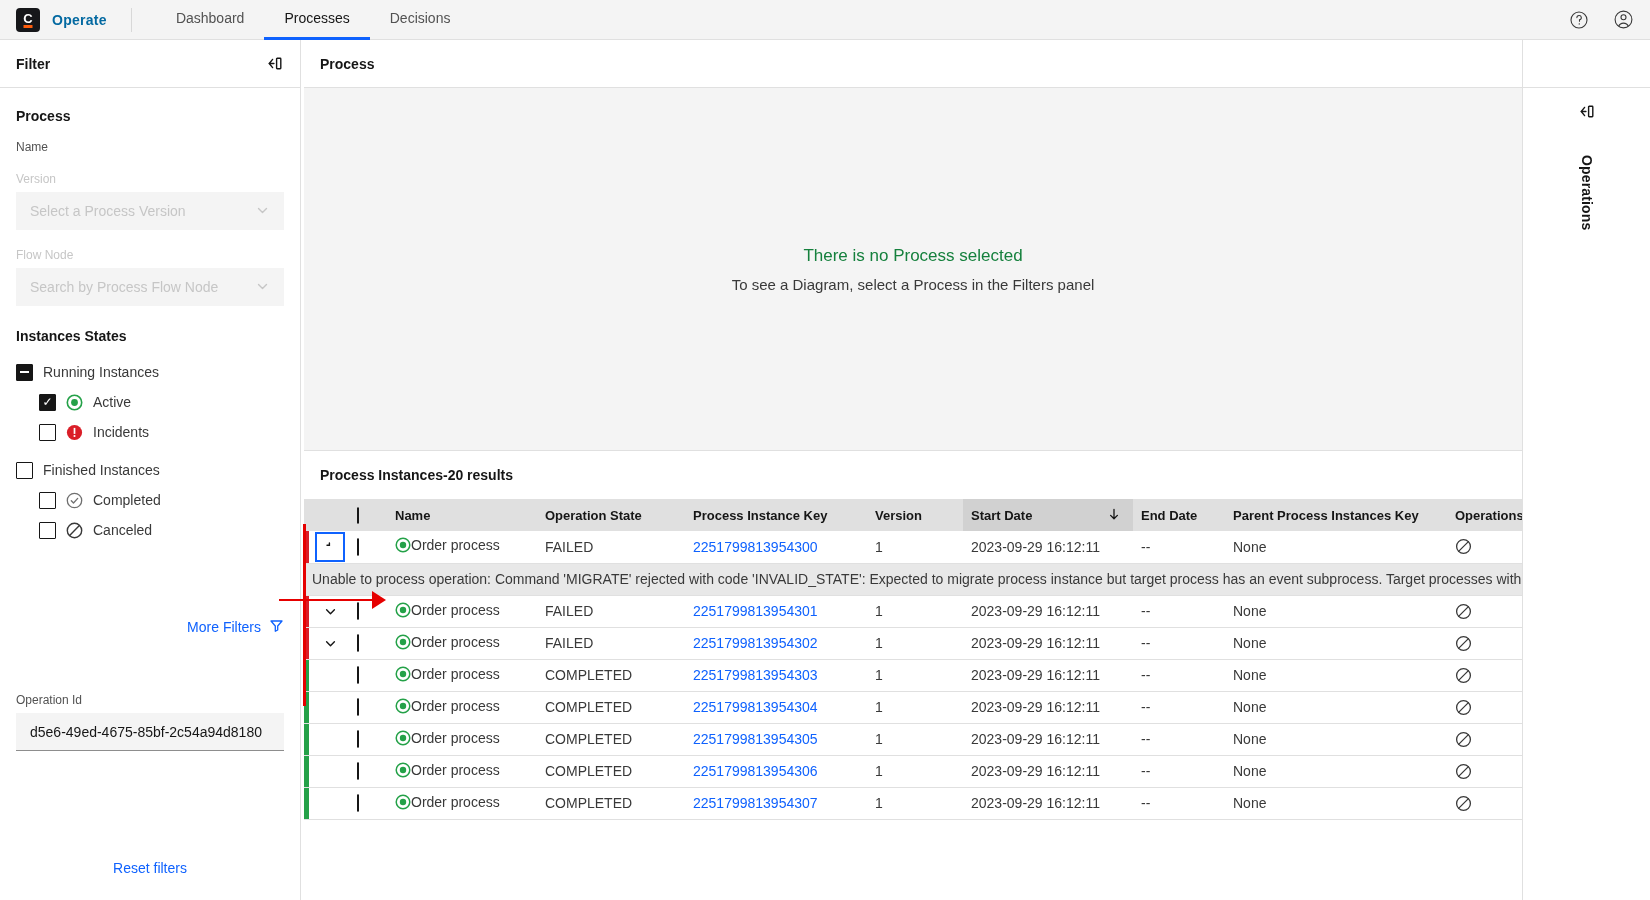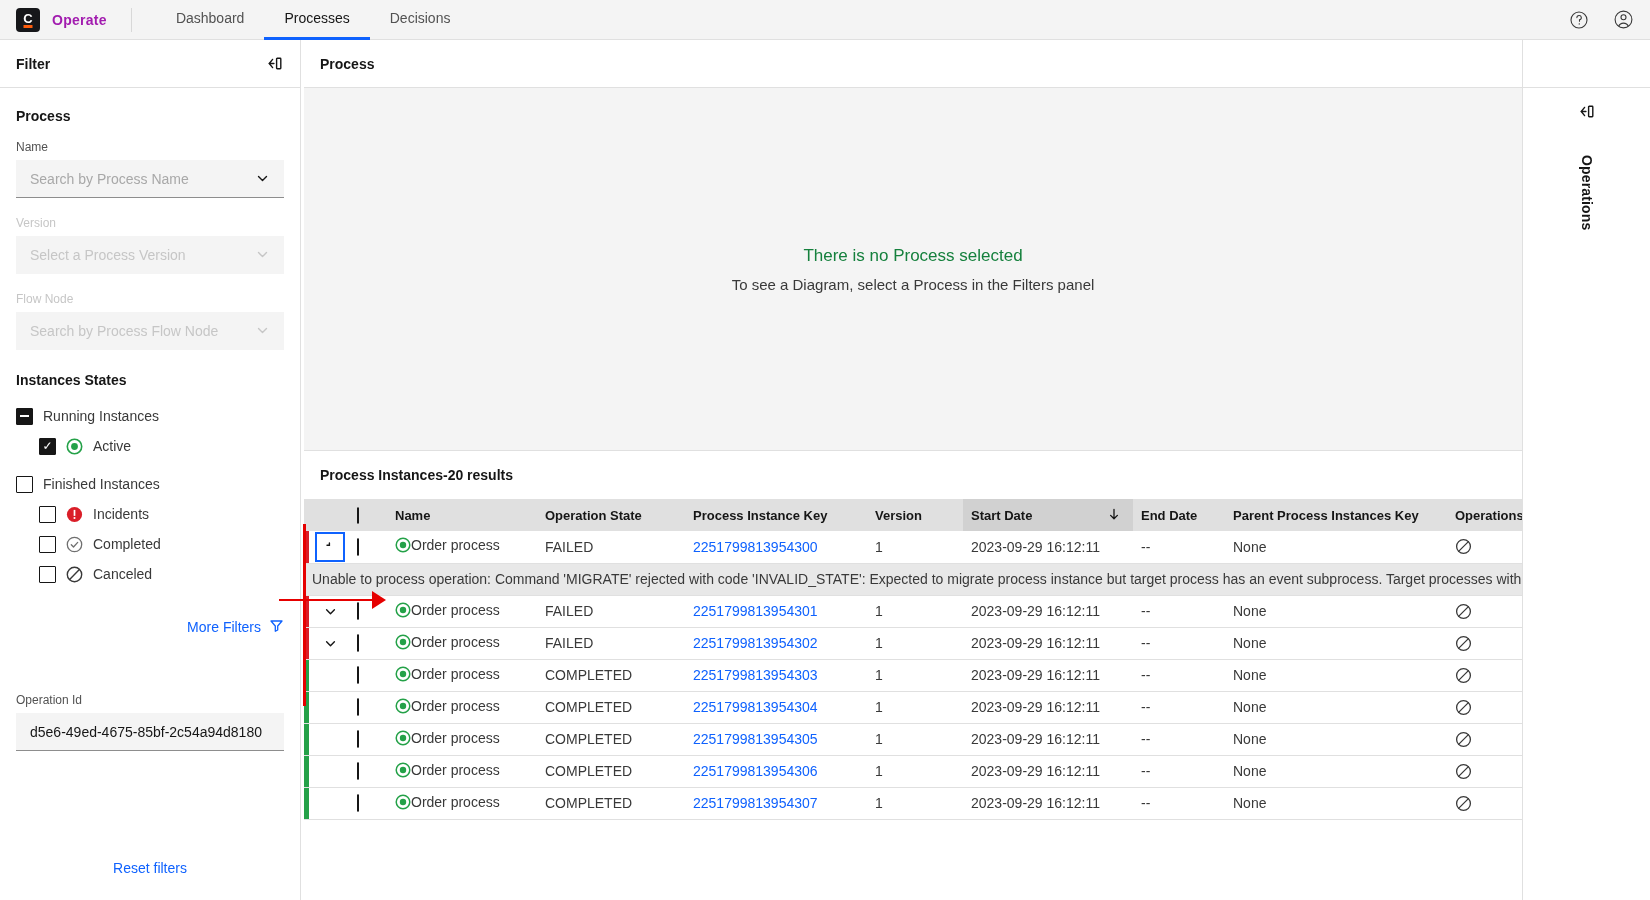--- a/index.html
+++ b/index.html
@@ -32,21 +32,21 @@
     line-height: 1; font-family: "Liberation Sans", sans-serif;
     margin-top: -2px;
   }
   .brand-logo .c-bar {
     width: 9px; height: 3px; background: #fc5d0d;
     position: absolute; bottom: 4px; left: 50%;
     transform: translateX(-50%);
   }
   .brand-name {
     margin-left: 12px; font-size: 14px; font-weight: 700;
-    color: #a21caf; letter-spacing: .02em;
+    color: #0369a1; letter-spacing: .02em;
   }
   .header-divider {
     width: 1px; height: 24px; background: #d8d8d8; margin-left: 24px;
   }
   .nav-tabs { display: flex; height: 28px; margin-left: 24px; align-items: center; }
   .nav-tab {
     height: 40px; display: flex; align-items: center;
     padding: 0 20px; font-size: 14px; color: #525252;
     cursor: pointer; border-bottom: 3px solid transparent;
   }
@@ -317,28 +317,20 @@
         <rect x="11.6" y="4.3" width="4.2" height="10.4" rx="0.6"></rect>
       </svg>
     </span>
   </div>
 
   <div class="filter-body">
     <div class="section-title">Process</div>
 
     <div class="field-group">
       <div class="field-label">Name</div>
-      <div class="select-box">
-        <span>Search by Process Name</span>
-        <span class="select-chev">
-          <svg width="15" height="15" viewBox="0 0 15 15" fill="none" stroke="currentColor" stroke-width="1.4">
-            <path d="m3.5 5.6 4 4 4-4" stroke-linecap="round" stroke-linejoin="round"></path>
-          </svg>
-        </span>
-      </div>
     </div>
 
     <div class="field-group">
       <div class="field-label disabled">Version</div>
       <div class="select-box disabled">
         <span>Select a Process Version</span>
         <span class="select-chev">
           <svg width="15" height="15" viewBox="0 0 15 15" fill="none" stroke="currentColor" stroke-width="1.4">
             <path d="m3.5 5.6 4 4 4-4" stroke-linecap="round" stroke-linejoin="round"></path>
           </svg>
@@ -373,35 +365,35 @@
         </span>
       <span class="state-icon">
         <svg width="17" height="17" viewBox="0 0 17 17">
             <circle cx="8.5" cy="8.5" r="7.2" fill="none" stroke="#24a148" stroke-width="1.6"></circle>
             <circle cx="8.5" cy="8.5" r="3.4" fill="#24a148"></circle>
           </svg>
       </span>
       <span class="chk-label">Active</span>
     </div>
 
-    <div class="chk-row" style="margin-top:10px">
-      <span class="chk"></span>
-      <span class="chk-label">Finished Instances</span>
-    </div>
-
     <div class="chk-row indent">
       <span class="chk"></span>
       <span class="state-icon">
         <svg width="17" height="17" viewBox="0 0 17 17">
             <circle cx="8.5" cy="8.5" r="7.6" fill="#da1e28"></circle>
             <rect x="7.65" y="3.9" width="1.7" height="6" fill="#fff"></rect>
             <circle cx="8.5" cy="12" r="1.05" fill="#fff"></circle>
           </svg>
       </span>
       <span class="chk-label">Incidents</span>
+    </div>
+
+    <div class="chk-row" style="margin-top:10px">
+      <span class="chk"></span>
+      <span class="chk-label">Finished Instances</span>
     </div>
 
     <div class="chk-row indent">
       <span class="chk"></span>
       <span class="state-icon">
         <svg width="17" height="17" viewBox="0 0 17 17" fill="none" stroke="#6f6f6f" stroke-width="1.3">
             <circle cx="8.5" cy="8.5" r="7.2"></circle>
             <path d="m5.3 8.7 2.2 2.3 4.2-4.6" stroke-linecap="round" stroke-linejoin="round"></path>
           </svg>
       </span>

